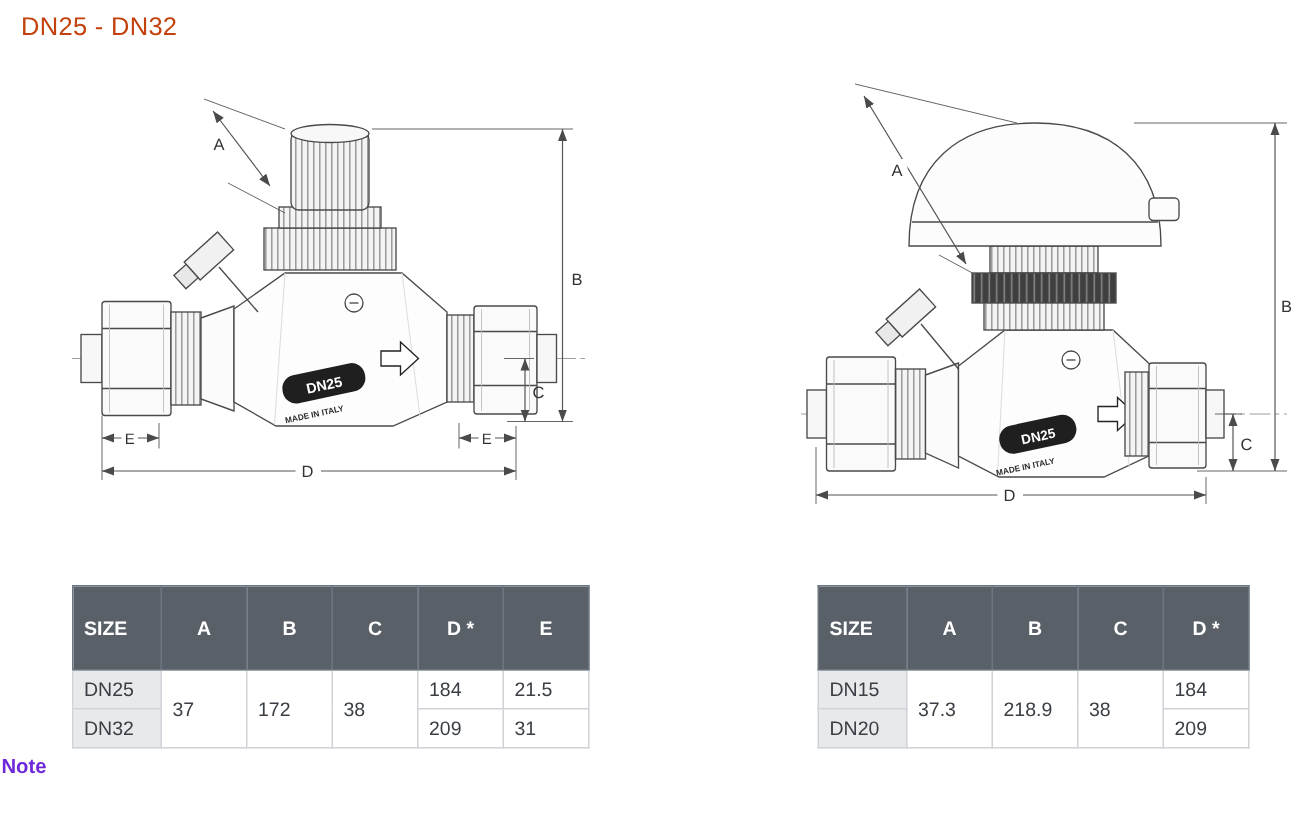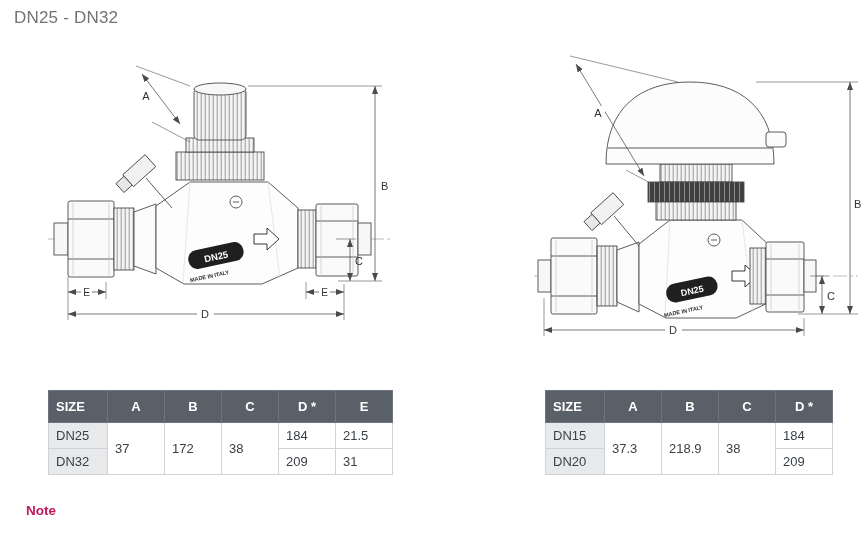--- a/index.html
+++ b/index.html
@@ -3,40 +3,40 @@
 <meta charset="utf-8">
 <style>
   * { margin:0; padding:0; box-sizing:border-box; }
   html,body { background:#fff; }
   body {
     width:866px; height:557px; position:relative; overflow:hidden;
     font-family:"Liberation Sans", sans-serif; color:#33383e;
   }
   .page-title {
     position:absolute; left:14px; top:8px;
-    font-size:17px; font-weight:400; color:#737373; letter-spacing:.2px;
+    font-size:17px; font-weight:400; color:#c2410c; letter-spacing:.2px;
   }
   .drawing { position:absolute; }
   svg text { font-family:"Liberation Sans", sans-serif; }
 
   .spec-table {
     position:absolute; border-collapse:collapse; font-size:13px; table-layout:fixed;
   }
   .spec-table th {
     background:#5a6068; color:#fff; font-weight:700;
-    border:1px solid #6d7680; padding:8px 7px; height:27px; text-align:center;
+    border:1px solid #6d7680; padding:20px 7px; height:27px; text-align:center;
   }
   .spec-table th.col-size { text-align:left; }
   .spec-table td {
     border:1px solid #cfd2d6; background:#fff; color:#3a3f45;
     text-align:left; padding:3px 7px; height:26px;
   }
   .spec-table td.size-cell { background:#e8e9eb; text-align:left; }
 
-  .note-block { position:absolute; left:26px; top:503px; font-size:13px; color:#be185d; }
+  .note-block { position:absolute; left:1px; top:503px; font-size:13px; color:#6d28d9; }
   .note-title { font-weight:700; font-size:13.5px; margin-bottom:7px; }
   .note-bullet { font-weight:700; }
 </style>
 </head>
 <body>
 
 <div class="page-title">DN25 - DN32</div>
 
 <svg class="drawing" style="left:40px;top:56px" width="360" height="292" viewBox="0 0 360 292">
   <defs>

